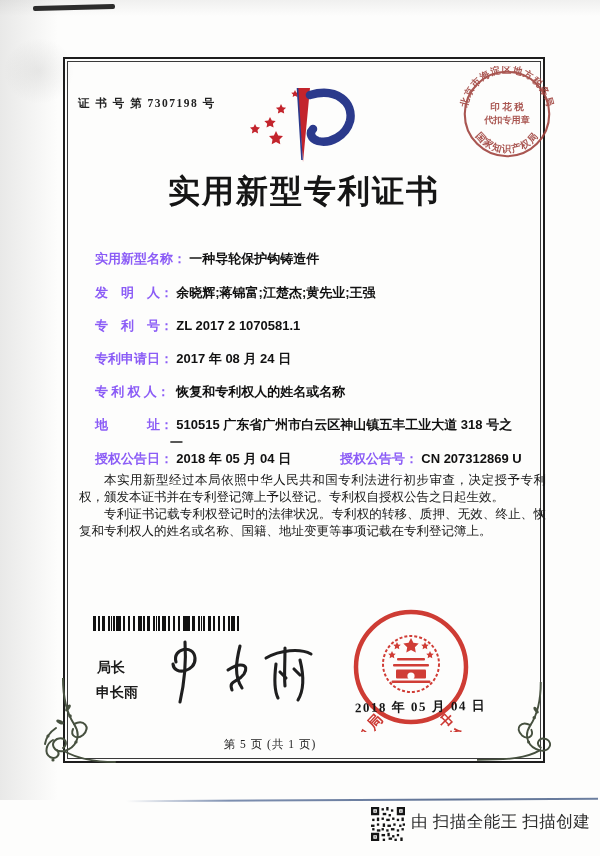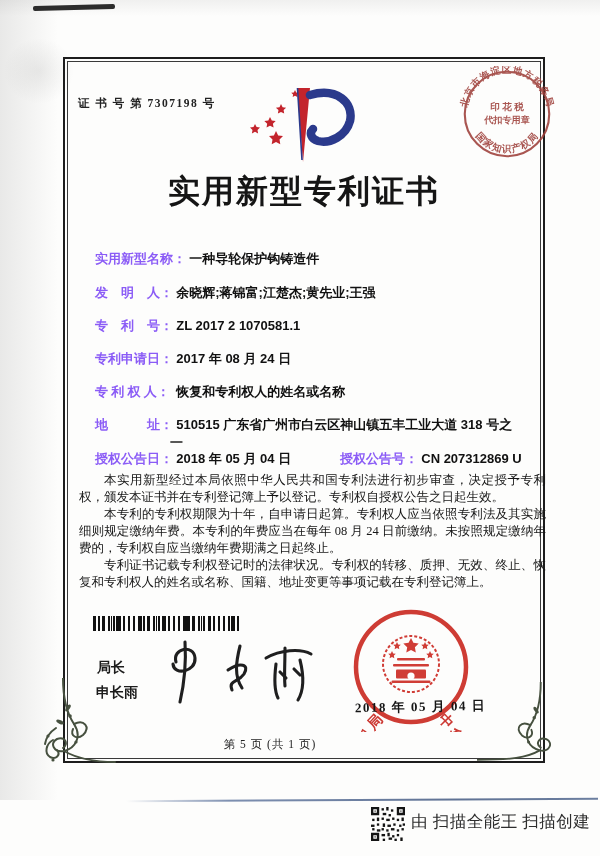--- a/index.html
+++ b/index.html
@@ -125,21 +125,20 @@
   <span class="flabel">授权公告日：</span>
   <span class="fvalue">2018 年 05 月 04 日</span>
 </div>
 <div class="abs grant-row">
   <span class="flabel" style="min-width:0">授权公告号：</span>
   <span class="fvalue">CN 207312869 U</span>
 </div>
 
 <div class="abs cert-body">
   <p>本实用新型经过本局依照中华人民共和国专利法进行初步审查，决定授予专利权，颁发本证书并在专利登记簿上予以登记。专利权自授权公告之日起生效。</p>
-  <p>本专利的专利权期限为十年，自申请日起算。专利权人应当依照专利法及其实施细则规定缴纳年费。本专利的年费应当在每年 08 月 24 日前缴纳。未按照规定缴纳年费的，专利权自应当缴纳年费期满之日起终止。</p>
   <p>专利证书记载专利权登记时的法律状况。专利权的转移、质押、无效、终止、恢复和专利权人的姓名或名称、国籍、地址变更等事项记载在专利登记簿上。</p>
 </div>
 
 <div class="abs barcode"></div>
 
 <div class="abs officer-title">局长</div>
 <div class="abs officer-name">申长雨</div>
 <svg class="abs signature" width="175" height="80" viewBox="0 0 175 80">
   <g fill="none" stroke="#1f1f1f" stroke-width="3.1" stroke-linecap="round">
     <path d="M 28,26 C 24,12 46,8 47,22 C 48,36 26,40 25,28"></path>

